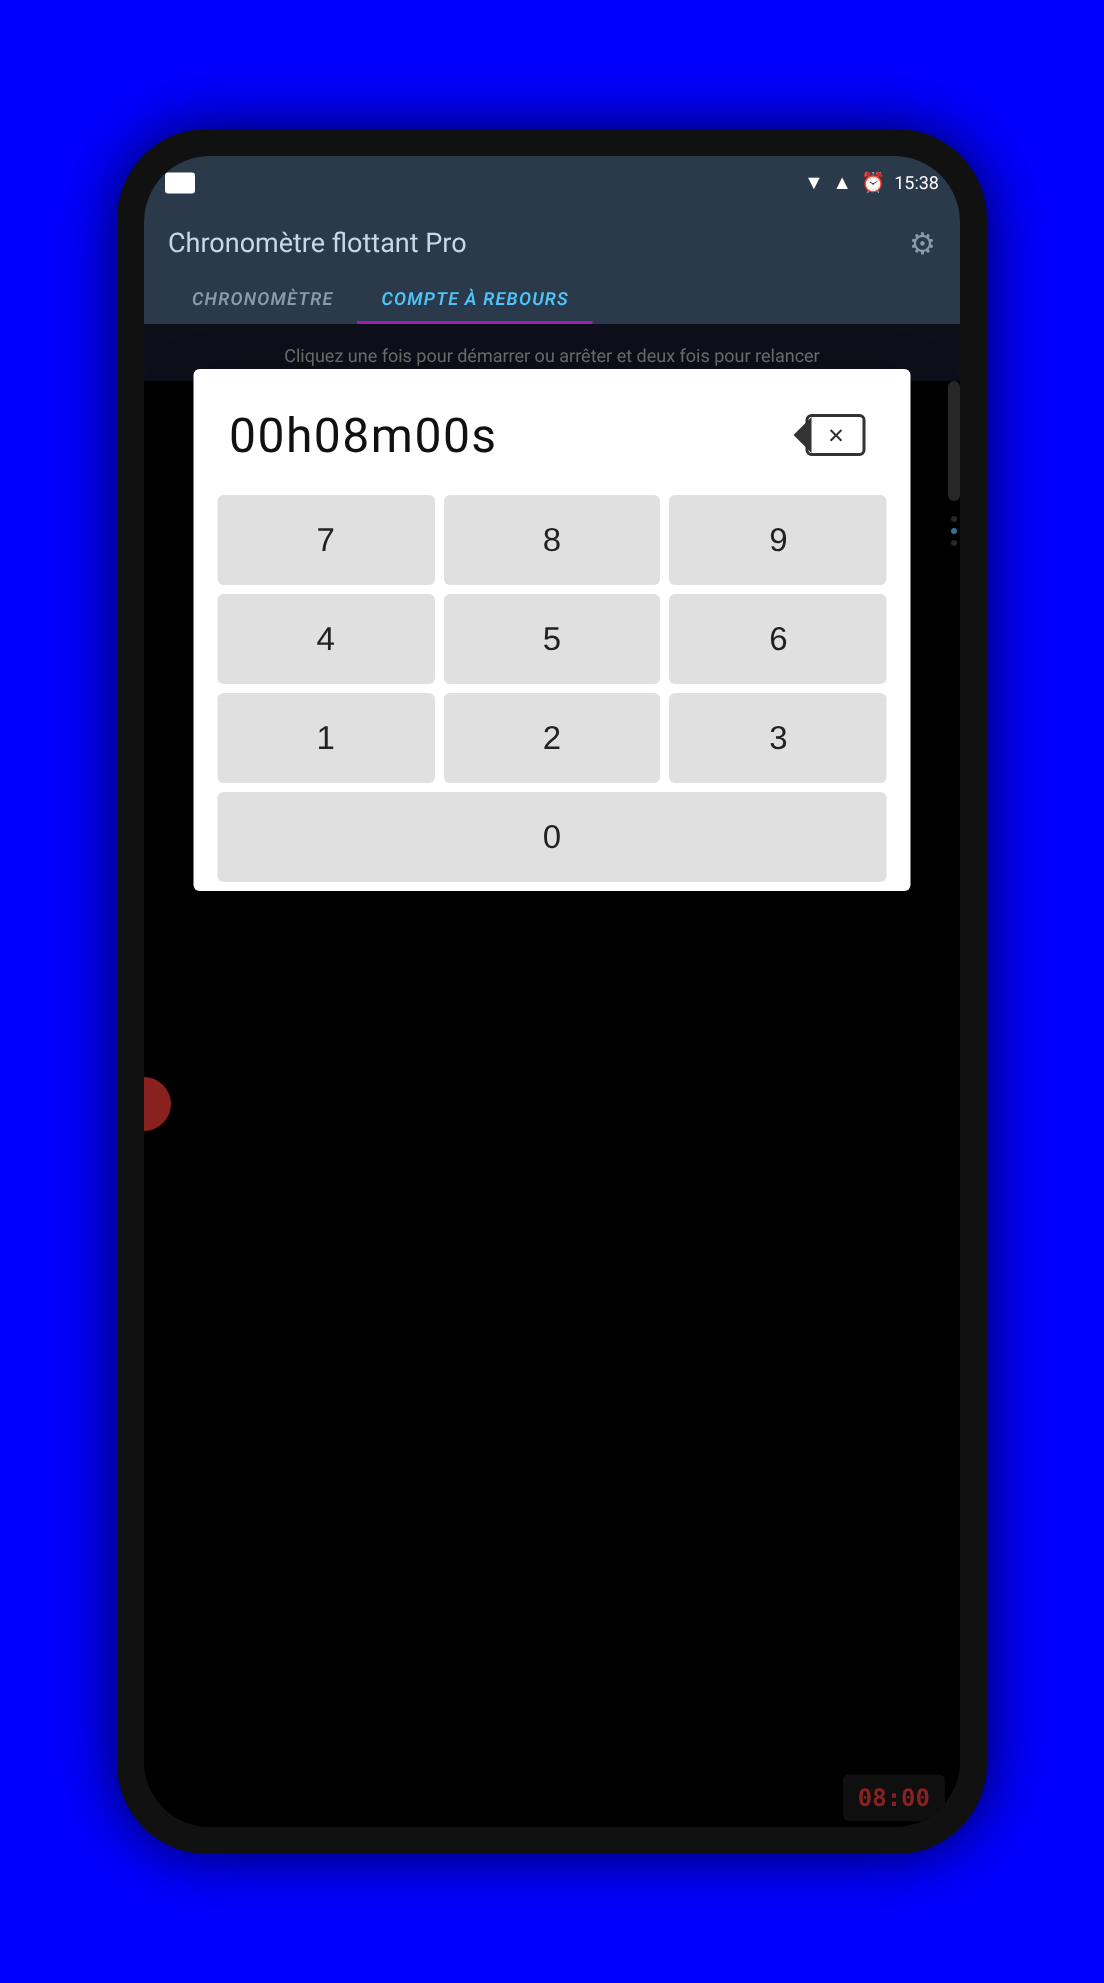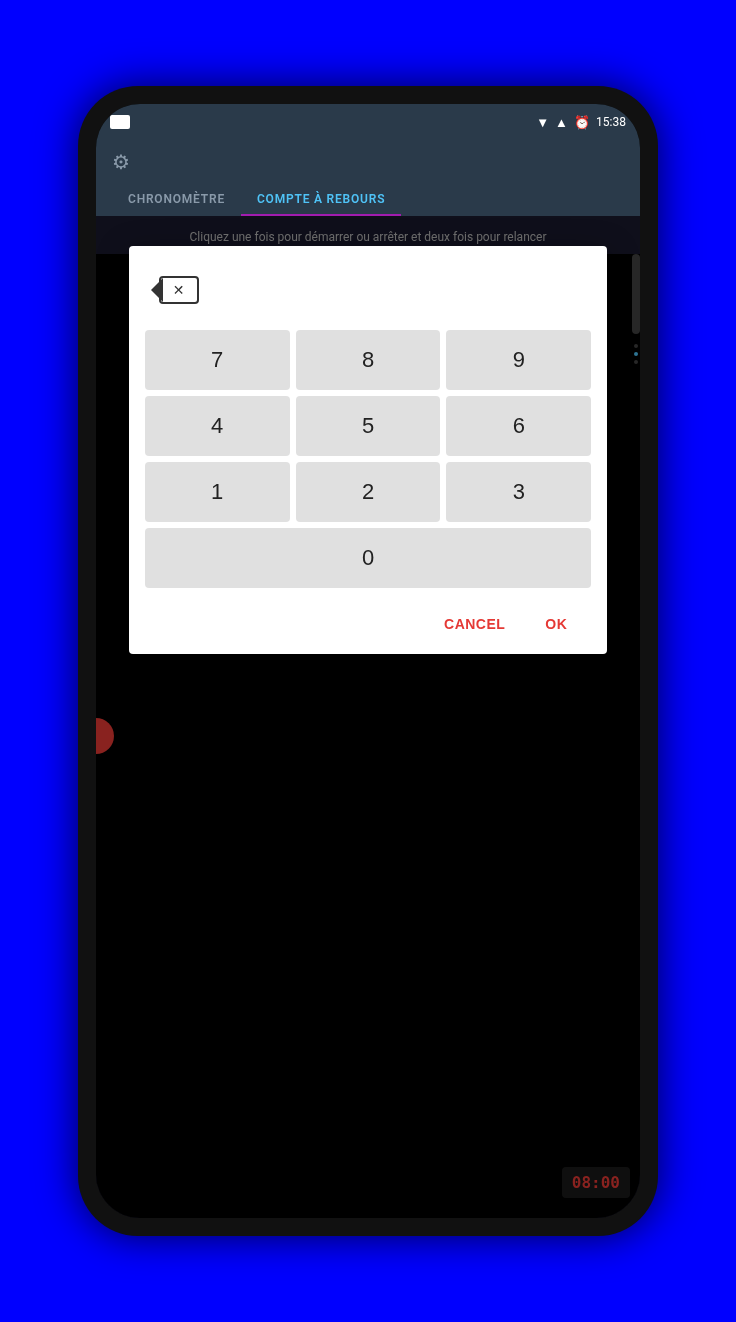--- a/index.html
+++ b/index.html
@@ -102,20 +102,21 @@
     }
 
     .tab-item {
       padding: 8px 16px;
       font-size: 12px;
       font-weight: 600;
       letter-spacing: 0.8px;
       cursor: pointer;
       color: #8a9aaa;
       border-bottom: 2px solid transparent;
+      font-style: italic;
     }
 
     .tab-item.active {
       color: #4fc3f7;
       border-bottom: 2px solid #a21caf;
     }
 
     
     .main-content {
       flex: 1;
@@ -330,21 +331,21 @@
       background: #4fc3f7;
     }
 
     .dot.inactive {
       background: #444;
     }
 
     
     .floating-widget {
       position: absolute;
-      bottom: 20px;
+      bottom: 4px;
       right: 10px;
       background: #1a1a1a;
       border-radius: 4px;
       padding: 6px 10px;
     }
 
     .floating-time {
       color: #e53935;
       font-size: 16px;
       font-family: monospace;
@@ -376,20 +377,21 @@
       <div class="status-right">
         <span class="wifi-icon">▼</span>
         <span class="signal-icon">▲</span>
         <span class="alarm-icon">⏰</span>
         <span>15:38</span>
       </div>
     </div>
 
     <div class="app-header">
       <div class="app-title-row">
+        <span class="app-title">Chronomètre flottant Pro</span>
         <span class="gear-icon-btn">⚙</span>
       </div>
       <div class="tab-bar">
         <div class="tab-item">
           <span>CHRONOMÈTRE</span>
         </div>
         <div class="tab-item active">
           <span>COMPTE À REBOURS</span>
         </div>
       </div>
@@ -399,20 +401,21 @@
       <p class="hint-text">Cliquez une fois pour démarrer ou arrêter et deux fois pour relancer</p>
 
       <div class="clock-icon-area">
         <div class="clock-circle"></div>
       </div>
 
       <div class="dialog-overlay">
         <div class="dialog">
 
           <div class="dialog-time-row">
+            <span class="dialog-time">00h08m00s</span>
             <div class="backspace-btn">
               <div class="backspace-icon">
                 <span class="backspace-x">✕</span>
               </div>
             </div>
           </div>
 
           <div class="numpad">
             <div class="numpad-row">
               <button class="num-btn">7</button>
@@ -427,24 +430,20 @@
             <div class="numpad-row">
               <button class="num-btn">1</button>
               <button class="num-btn">2</button>
               <button class="num-btn">3</button>
             </div>
             <div class="numpad-row">
               <button class="num-btn zero">0</button>
             </div>
           </div>
 
-          <div class="dialog-actions">
-            <button class="action-btn">CANCEL</button>
-            <button class="action-btn">OK</button>
-          </div>
 
         </div>
       </div>
 
       <div class="bottom-area">
         <div class="red-circle"></div>
 
         <div class="scrollbar-track"></div>
 
         <div class="scrollbar-dots">

